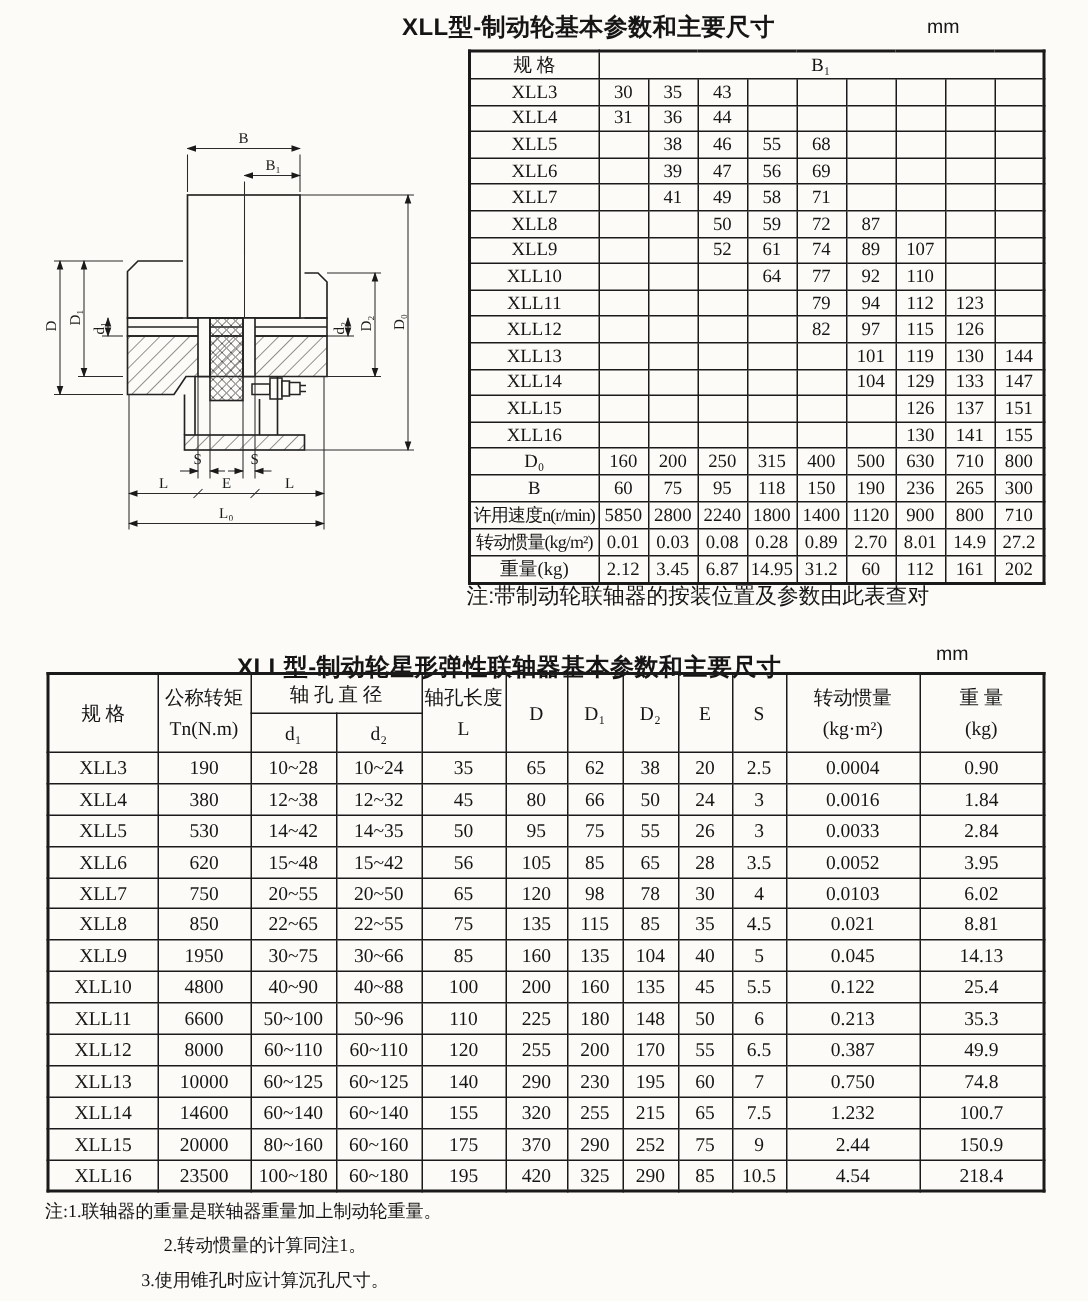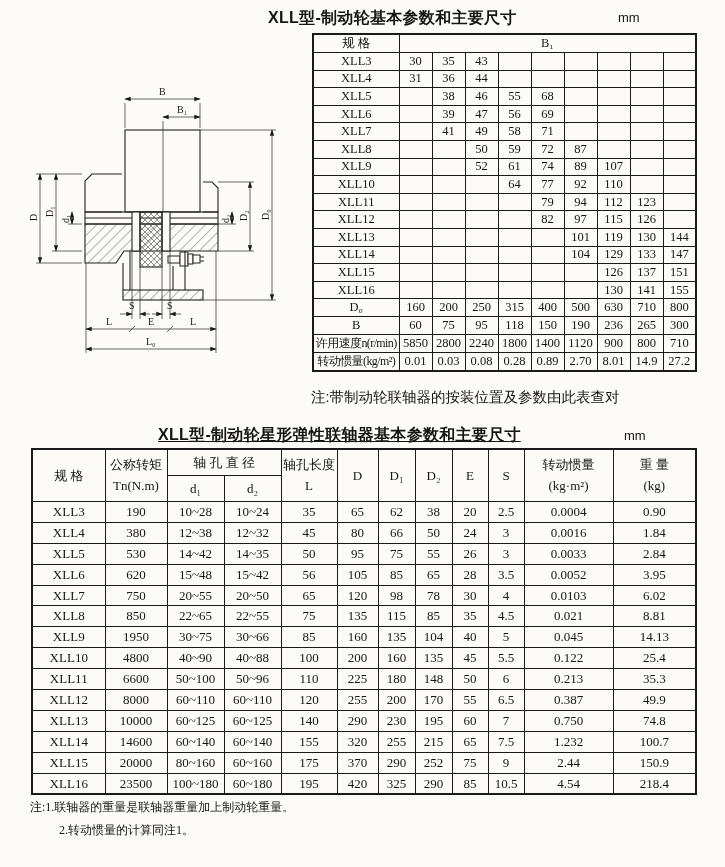--- a/index.html
+++ b/index.html
@@ -27,21 +27,21 @@
   .table1 .cond { font-size:12px; letter-spacing:-0.6px; }
 
   .note1 { left:311px; top:388px; font-size:14.5px; font-family:"Liberation Sans","DejaVu Sans",sans-serif; font-weight:500; white-space:nowrap; }
 
   .table2 { left:31px; top:448px; width:664px; font-size:13px; border:2px solid #1a1a1a; }
   .table2 thead th { height:25px; }
   .table2 thead .two span { display:block; line-height:1.55; }
   .table2 tbody td { height:19.9px; }
 
   .footnotes { left:30px; top:796px; font-size:12px; line-height:23px; }
-  .footnotes .indent { padding-left:29px; }
+  .footnotes .indent { padding-left:29px;text-align:center; }
 
   svg text { font-family:"Liberation Serif","DejaVu Serif",serif; font-size:10px; fill:#1a1a1a; }
 </style>
 </head>
 <body>
 
 <div class="abs title" style="left:268px; top:8px;">XLL型-制动轮基本参数和主要尺寸</div>
 <div class="abs unit" style="left:602px; top:10px;">mm</div>
 
 <svg class="abs" style="left:28px; top:55px;" width="270" height="315" viewBox="0 0 270 315">
@@ -374,26 +374,38 @@
         <td>0.01</td>
         <td>0.03</td>
         <td>0.08</td>
         <td>0.28</td>
         <td>0.89</td>
         <td>2.70</td>
         <td>8.01</td>
         <td>14.9</td>
         <td>27.2</td>
       </tr>
+      <tr>
+        <td>重量(kg)</td>
+        <td>2.12</td>
+        <td>3.45</td>
+        <td>6.87</td>
+        <td>14.95</td>
+        <td>31.2</td>
+        <td>60</td>
+        <td>112</td>
+        <td>161</td>
+        <td>202</td>
+      </tr>
     </tbody>
 </table>
 
 <div class="abs note1">注:带制动轮联轴器的按装位置及参数由此表查对</div>
 
-<div class="abs title" style="left:158px; top:425px;text-decoration:underline;">XLL型-制动轮星形弹性联轴器基本参数和主要尺寸</div>
+<div class="abs title" style="left:158px; top:435px;">XLL型-制动轮星形弹性联轴器基本参数和主要尺寸</div>
 <div class="abs unit" style="left:608px; top:428px;">mm</div>
 
 <table class="abs table2">
   <colgroup>
     <col style="width:73px">
       <col style="width:62px">
       <col style="width:57px">
       <col style="width:57px">
     <col style="width:56px">
       <col style="width:41px">
@@ -631,13 +643,14 @@
         <td>10.5</td>
         <td>4.54</td>
         <td>218.4</td>
       </tr>
     </tbody>
 </table>
 
 <div class="abs footnotes">
   <div>注:1.联轴器的重量是联轴器重量加上制动轮重量。</div>
   <div class="indent">2.转动惯量的计算同注1。</div>
+  <div class="indent">3.使用锥孔时应计算沉孔尺寸。</div>
 </div>
 
 </body></html>

